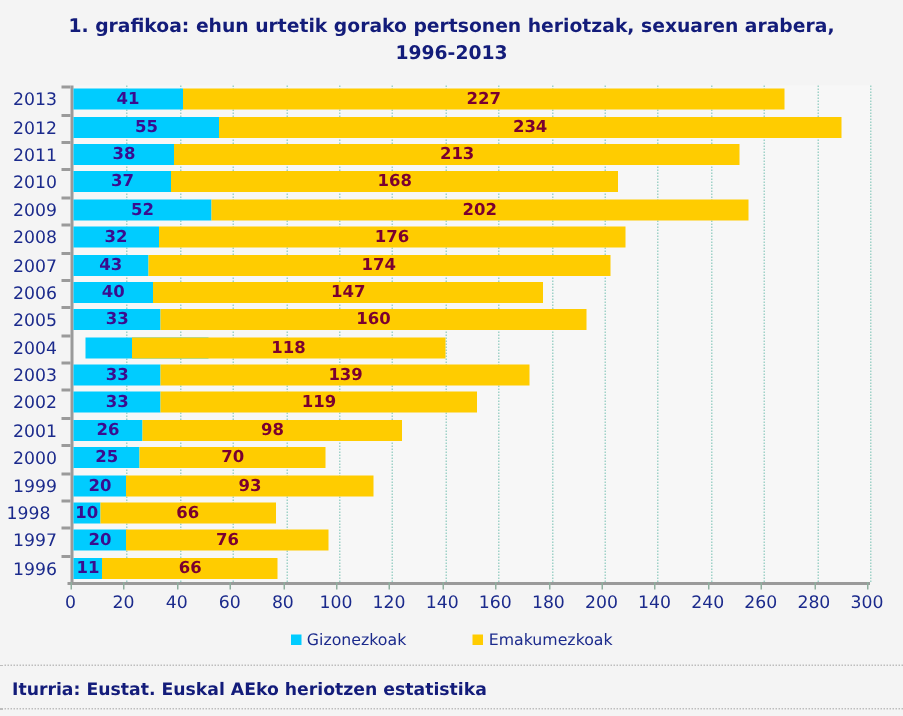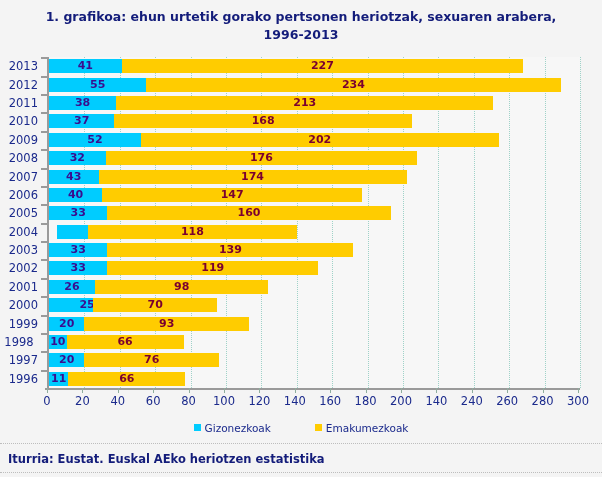--- a/index.html
+++ b/index.html
@@ -313,21 +313,21 @@
         </div>
         <div class="bar-row" style="top: 222.861px; width: 531px;">
           <div class="seg seg-men" style="left: 0px; width: 46.02px;">
             <span class="seg-label">26</span>
           </div>
           <div class="seg seg-women" style="left: 46.02px; width: 173.46px;">
             <span class="seg-label">98</span>
           </div>
         </div>
         <div class="bar-row" style="top: 241.25px; width: 531px;">
-          <div class="seg seg-men" style="left: 0px; width: 44.25px; padding-left: 32px;">
+          <div class="seg seg-men" style="left: 0px; width: 44.25px;">
             <span class="seg-label">25</span>
           </div>
           <div class="seg seg-women" style="left: 44.25px; width: 123.9px;">
             <span class="seg-label">70</span>
           </div>
         </div>
         <div class="bar-row" style="top: 259.639px; width: 531px;">
           <div class="seg seg-men" style="left: 0px; width: 35.4px;">
             <span class="seg-label">20</span>
           </div>

